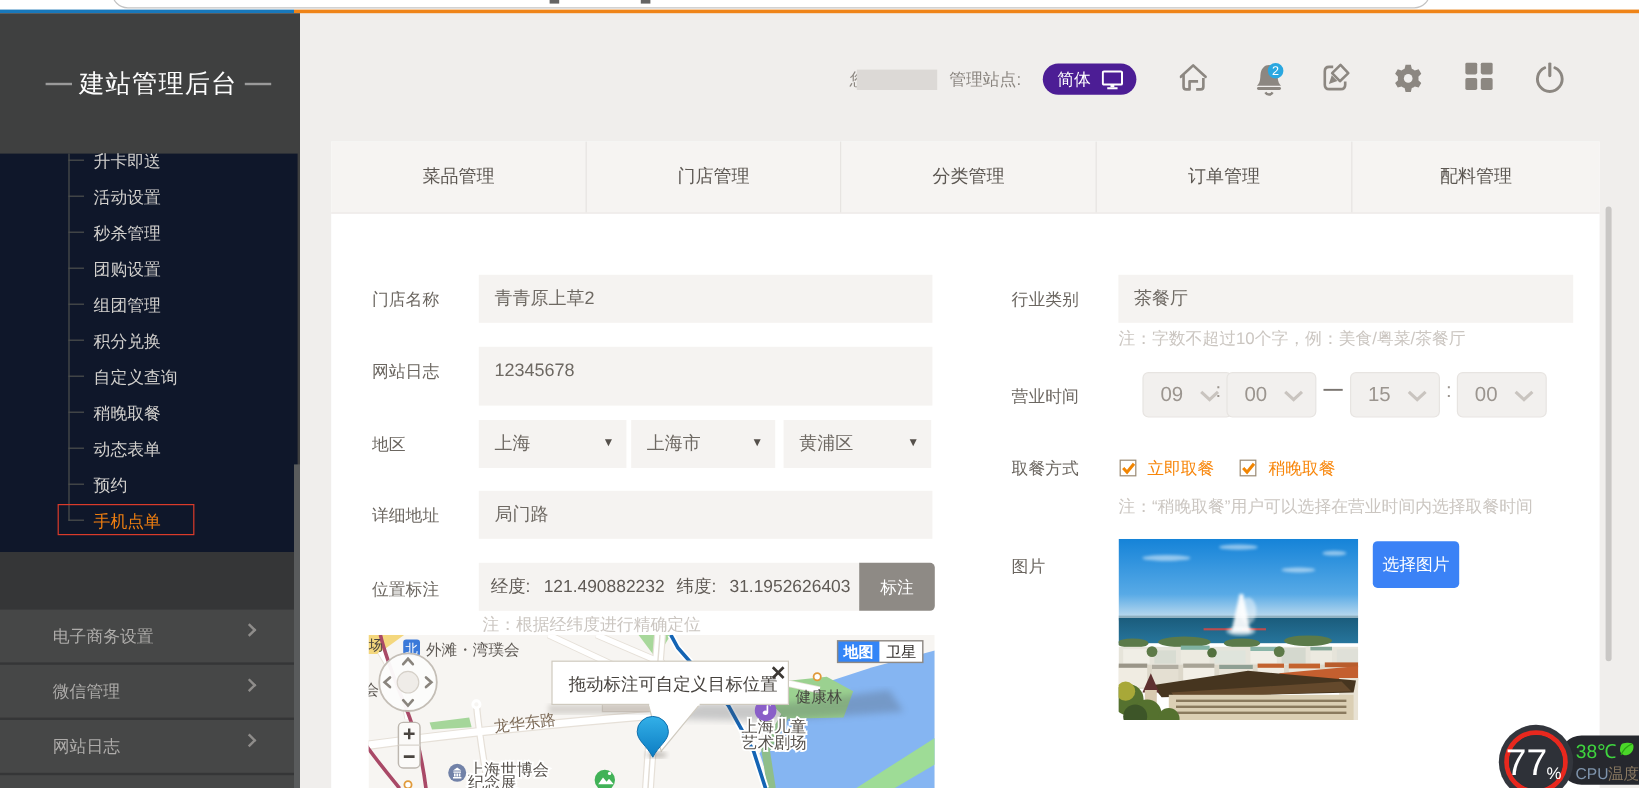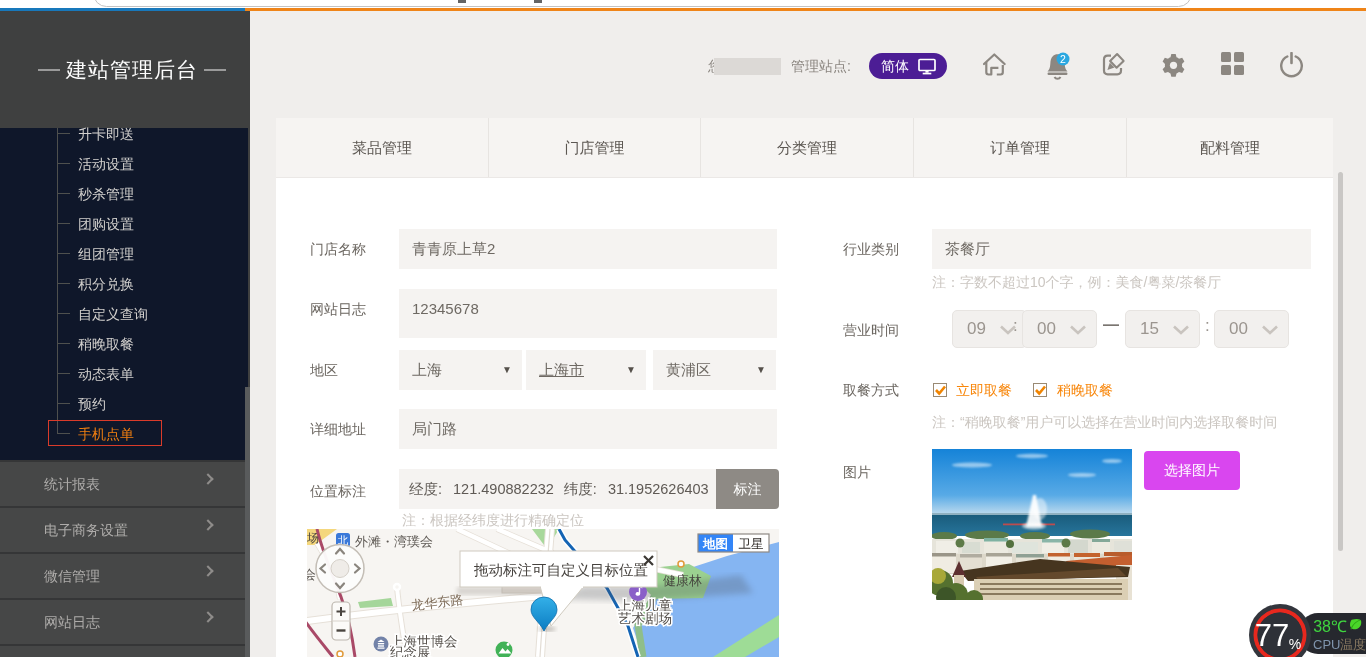--- a/index.html
+++ b/index.html
@@ -101,21 +101,20 @@
         <div class="sitem" style="top:206px;">稍晚取餐</div>
       <div class="tick" style="top:245px;"></div>
         <div class="sitem" style="top:236px;">动态表单</div>
       <div class="tick" style="top:275px;"></div>
         <div class="sitem" style="top:266px;">预约</div>
       <div class="tick" style="top:305px;"></div>
         <div class="sitem sel" style="top:296px;">手机点单</div>
       <div id="selbox" style="top:292px;"></div>
     </div>
     <div id="botmenu">
-      <div class="brow" style="top:2px;">统计报表<span class="chev"></span></div>
       <div class="brow" style="top:48px;">电子商务设置<span class="chev"></span></div>
       <div class="brow" style="top:94px;">微信管理<span class="chev"></span></div>
       <div class="brow" style="top:140px;">网站日志<span class="chev"></span></div>
       <div class="brow" style="top:186px;">&nbsp;</div>
     </div>
     <div id="sb-thumb"></div>
   </div>
 
   <div class="abs" id="toolbar">
     <span class="ttext" style="left:684px;margin-left:24px;">您好</span>
@@ -169,21 +168,21 @@
         <div class="tab" style="width:213px;">订单管理</div>
         <div class="tab" style="flex:1; border-right:none;">配料管理</div>
     </div>
 
     <div class="flabel" style="left:34px; top:122px;">门店名称</div>
     <div class="finput" style="left:123px; top:111px; width:378px; height:40px; line-height:40px; padding-left:13px;">青青原上草2</div>
     <div class="flabel" style="left:34px; top:182px;">网站日志</div>
     <div class="finput" style="left:123px; top:171px; width:378px; height:49px; line-height:40px; padding-left:13px;">12345678</div>
     <div class="flabel" style="left:34px; top:243px;">地区</div>
     <div class="finput" style="left:123px; top:232px; width:123px; height:40px; line-height:40px; padding-left:13px;">上海<span class="selarr">▼</span></div>
-    <div class="finput" style="left:250px; top:232px; width:120px; height:40px; line-height:40px; padding-left:13px;text-decoration:underline;">上海市<span class="selarr">▼</span></div>
+    <div class="finput" style="left:250px; top:232px; width:120px; height:40px; line-height:40px; padding-left:13px;">上海市<span class="selarr">▼</span></div>
     <div class="finput" style="left:377px; top:232px; width:123px; height:40px; line-height:40px; padding-left:13px;">黄浦区<span class="selarr">▼</span></div>
     <div class="flabel" style="left:34px; top:302px;">详细地址</div>
     <div class="finput" style="left:123px; top:291px; width:378px; height:40px; line-height:40px; padding-left:13px;">局门路</div>
     <div class="flabel" style="left:34px; top:364px;">位置标注</div>
     <div class="finput" style="left:123px; top:351px; width:317px; height:40px; line-height:40px; font-size:14.5px; color:#5f5a55; white-space:nowrap;"><span style="margin-left:10px;">经度:</span><span style="margin-left:11px;">121.490882232</span><span style="margin-left:10px;">纬度:</span><span style="margin-left:11px;">31.1952626403</span></div>
     <div style="position:absolute; left:440px; top:351px; width:63px; height:40px; background:#8e8a85; color:#fff; font-size:14px; text-align:center; line-height:40px; border-radius:0 4px 4px 0;">标注</div>
     <div class="note" style="left:126px; top:394px;">注：根据经纬度进行精确定位</div>
     <div id="mapbox" style="position:absolute; left:31px; top:411px; width:472px; height:128px; overflow:hidden;">
     <svg width="472" height="128" viewBox="0 0 472 128">
       <defs>
@@ -413,21 +412,21 @@
 
       <g fill="#55712f">
         <circle cx="8" cy="134" r="13"></circle>
         <circle cx="24" cy="146" r="12"></circle>
         <circle cx="42" cy="150" r="9"></circle>
       </g>
       <circle cx="6" cy="127" r="8" fill="#a8a838"></circle>
       <circle cx="14" cy="148" r="10" fill="#3d5528"></circle>
     </svg>
     </div>
-    <div style="position:absolute; left:868px; top:333px; width:96px; height:39px; background:#d946ef; color:#fff; font-size:14px; text-align:center; line-height:39px; border-radius:4px;">选择图片</div>
+    <div style="position:absolute; left:868px; top:333px; width:72px; height:39px; background:#3b82f6; color:#fff; font-size:14px; text-align:center; line-height:39px; border-radius:4px;">选择图片</div>
   </div>
 
   <div class="abs" style="left:1338px; top:172px; width:5px; height:379px; background:#c9c7c5; border-radius:3px;"></div>
 
   <div class="abs" id="cpu">
     <svg width="140" height="60" viewBox="0 0 140 60">
       <rect x="56" y="16" width="90" height="41" rx="19" fill="#26282e"></rect>
       <circle cx="37" cy="38" r="31" fill="#33363d"></circle>
       <circle cx="37" cy="38" r="24.5" fill="none" stroke="#e8281e" stroke-width="4"></circle>
       <circle cx="37" cy="38" r="22.5" fill="#2e3138"></circle>

